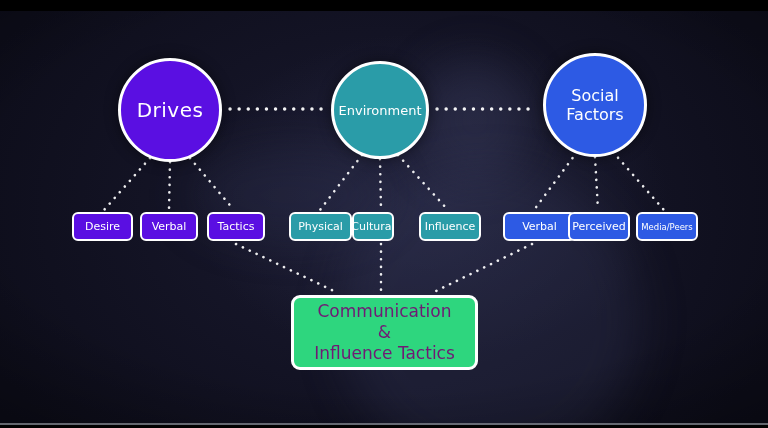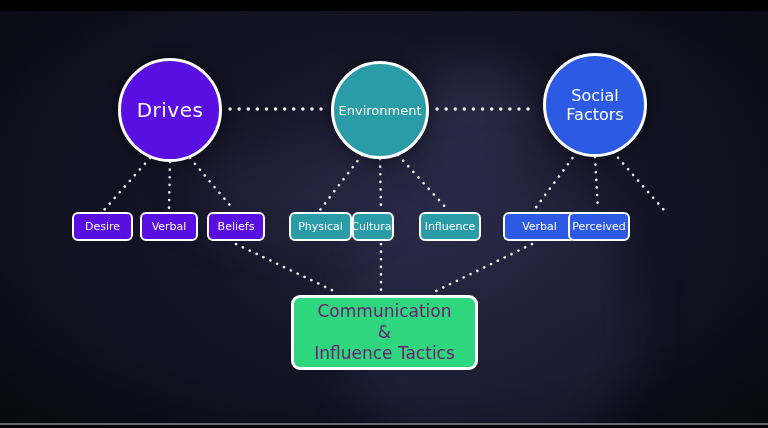--- a/index.html
+++ b/index.html
@@ -97,39 +97,42 @@
 Factors</span>
   </div>
 
   <div class="fbox bx-emotion" style="background: rgb(90, 15, 226);">
     <span>Desire</span>
   </div>
   <div class="fbox bx-desire" style="background: rgb(90, 15, 226);">
     <span>Verbal</span>
   </div>
   <div class="fbox bx-beliefs" style="background: rgb(90, 15, 226);">
-    <span>Beliefs</span>
+    <span>Tactics</span>
   </div>
 
   <div class="fbox bx-physical" style="background: rgb(42, 156, 168);">
     <span>Physical</span>
   </div>
   <div class="fbox bx-cultural" style="background: rgb(42, 156, 168);">
     <span>Cultural</span>
   </div>
   <div class="fbox bx-perceived" style="background: rgb(42, 156, 168);">
     <span>Influence</span>
   </div>
 
   <div class="fbox bx-verbal" style="background: rgb(45, 90, 228);">
     <span>Verbal</span>
   </div>
   <div class="fbox bx-nonverbal" style="background: rgb(45, 90, 228);">
     <span>Perceived</span>
   </div>
+  <div class="fbox bx-media" style="background: rgb(45, 90, 228);">
+    <span>Media/Peers</span>
+  </div>
 
   <div class="outcome" style="background: rgb(46, 214, 126); color: #701a75;">
     <span class="outcome-label">Communication
 &amp;
 Influence Tactics</span>
   </div>
 
   <div class="bar top"></div>
   <div class="progress"></div>
   <div class="bar bottom"></div>

